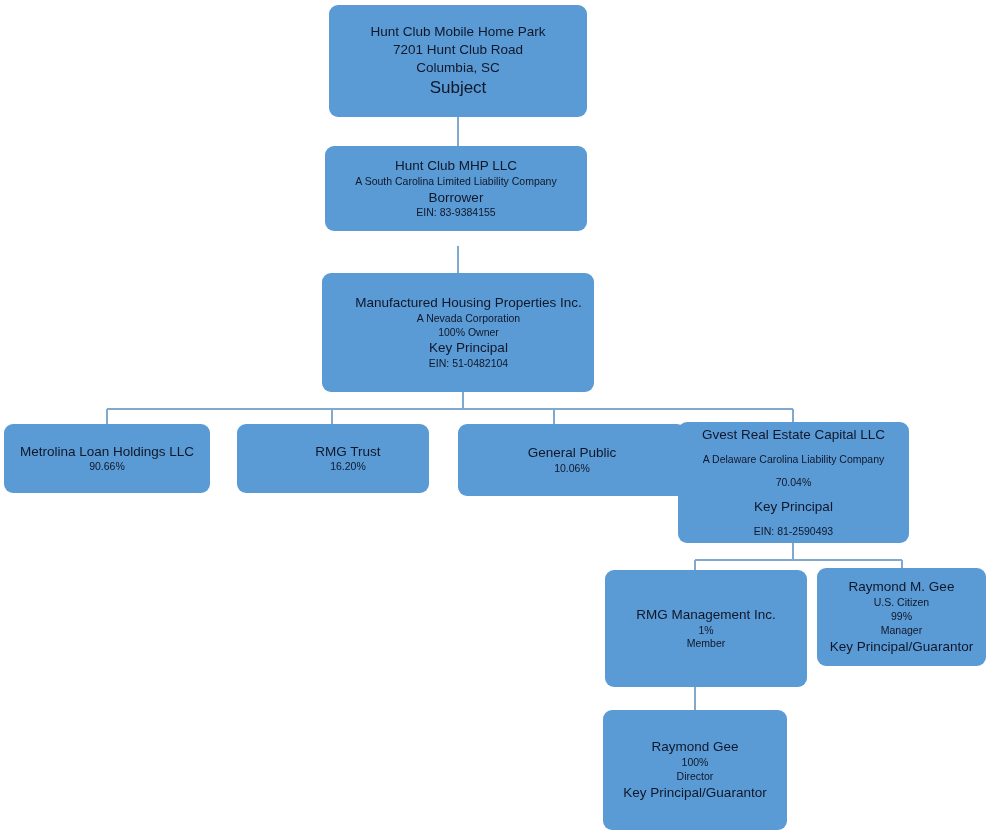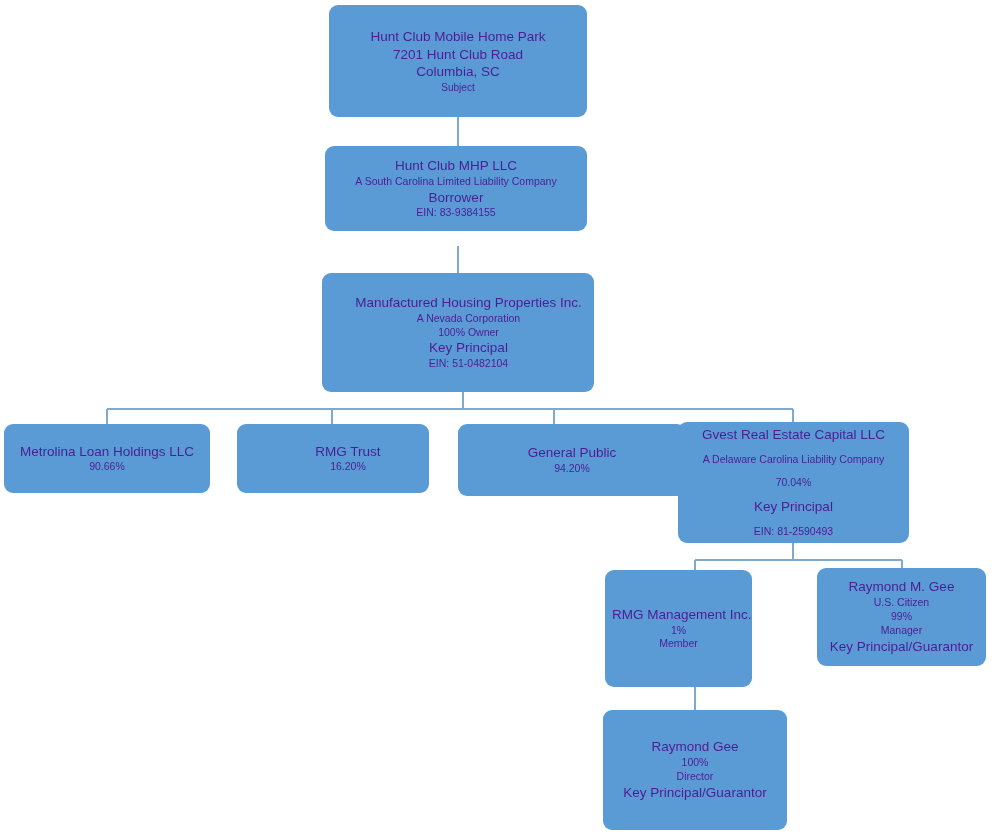--- a/index.html
+++ b/index.html
@@ -27,37 +27,37 @@
     width: 994px;
     height: 834px;
     pointer-events: none;
   }
   
   .org-box {
     position: absolute;
     box-sizing: border-box;
     background: #5B9BD5;
     border-radius: 9px;
-    color: #4c1d95;
+    color: #0f172a;
     display: flex;
     flex-direction: column;
     align-items: center;
     justify-content: center;
     text-align: center;
     padding: 4px 7px;
     overflow: hidden;
   }
   .org-box .line {
     display: block;
     width: 100%;
     line-height: 1.32;
     white-space: nowrap;
   }
   
-  .t-lg   { font-size: 10px; }
+  .t-lg   { font-size: 17px; }
   .t-md   { font-size: 13.5px; }
   .t-xs   { font-size: 10.5px; }
 </style>
 </head>
 <body>
 
 <div id="chart-canvas">
 
   <svg id="connector-layer" width="994" height="834" viewBox="0 0 994 834" xmlns="http://www.w3.org/2000/svg">
     <g stroke="#7FA9CF" stroke-width="1.4" fill="none" shape-rendering="crispEdges">
@@ -112,32 +112,32 @@
     <span class="line t-xs">90.66%</span>
   </div>
 
   <div class="org-box" style="left:237px; top:424px; width:192px; height:69px;padding-left:37px;">
     <span class="line t-md">RMG Trust</span>
     <span class="line t-xs">16.20%</span>
   </div>
 
   <div class="org-box" style="left:458px; top:424px; width:228px; height:72px;">
     <span class="line t-md">General Public</span>
-    <span class="line t-xs">94.20%</span>
+    <span class="line t-xs">10.06%</span>
   </div>
 
   <div class="org-box" style="left:678px; top:422px; width:231px; height:121px;justify-content:space-between;">
     <span class="line t-md">Gvest Real Estate Capital LLC</span>
     <span class="line t-xs">A Delaware Carolina Liability Company</span>
     <span class="line t-xs">70.04%</span>
     <span class="line t-md">Key Principal</span>
     <span class="line t-xs">EIN: 81-2590493</span>
   </div>
 
-  <div class="org-box" style="left:605px; top:570px; width:147px; height:117px;">
+  <div class="org-box" style="left:605px; top:570px; width:202px; height:117px;">
     <span class="line t-md">RMG Management Inc.</span>
     <span class="line t-xs">1%</span>
     <span class="line t-xs">Member</span>
   </div>
 
   <div class="org-box" style="left:817px; top:568px; width:169px; height:98px;">
     <span class="line t-md">Raymond M. Gee</span>
     <span class="line t-xs">U.S. Citizen</span>
     <span class="line t-xs">99%</span>
     <span class="line t-xs">Manager</span>

